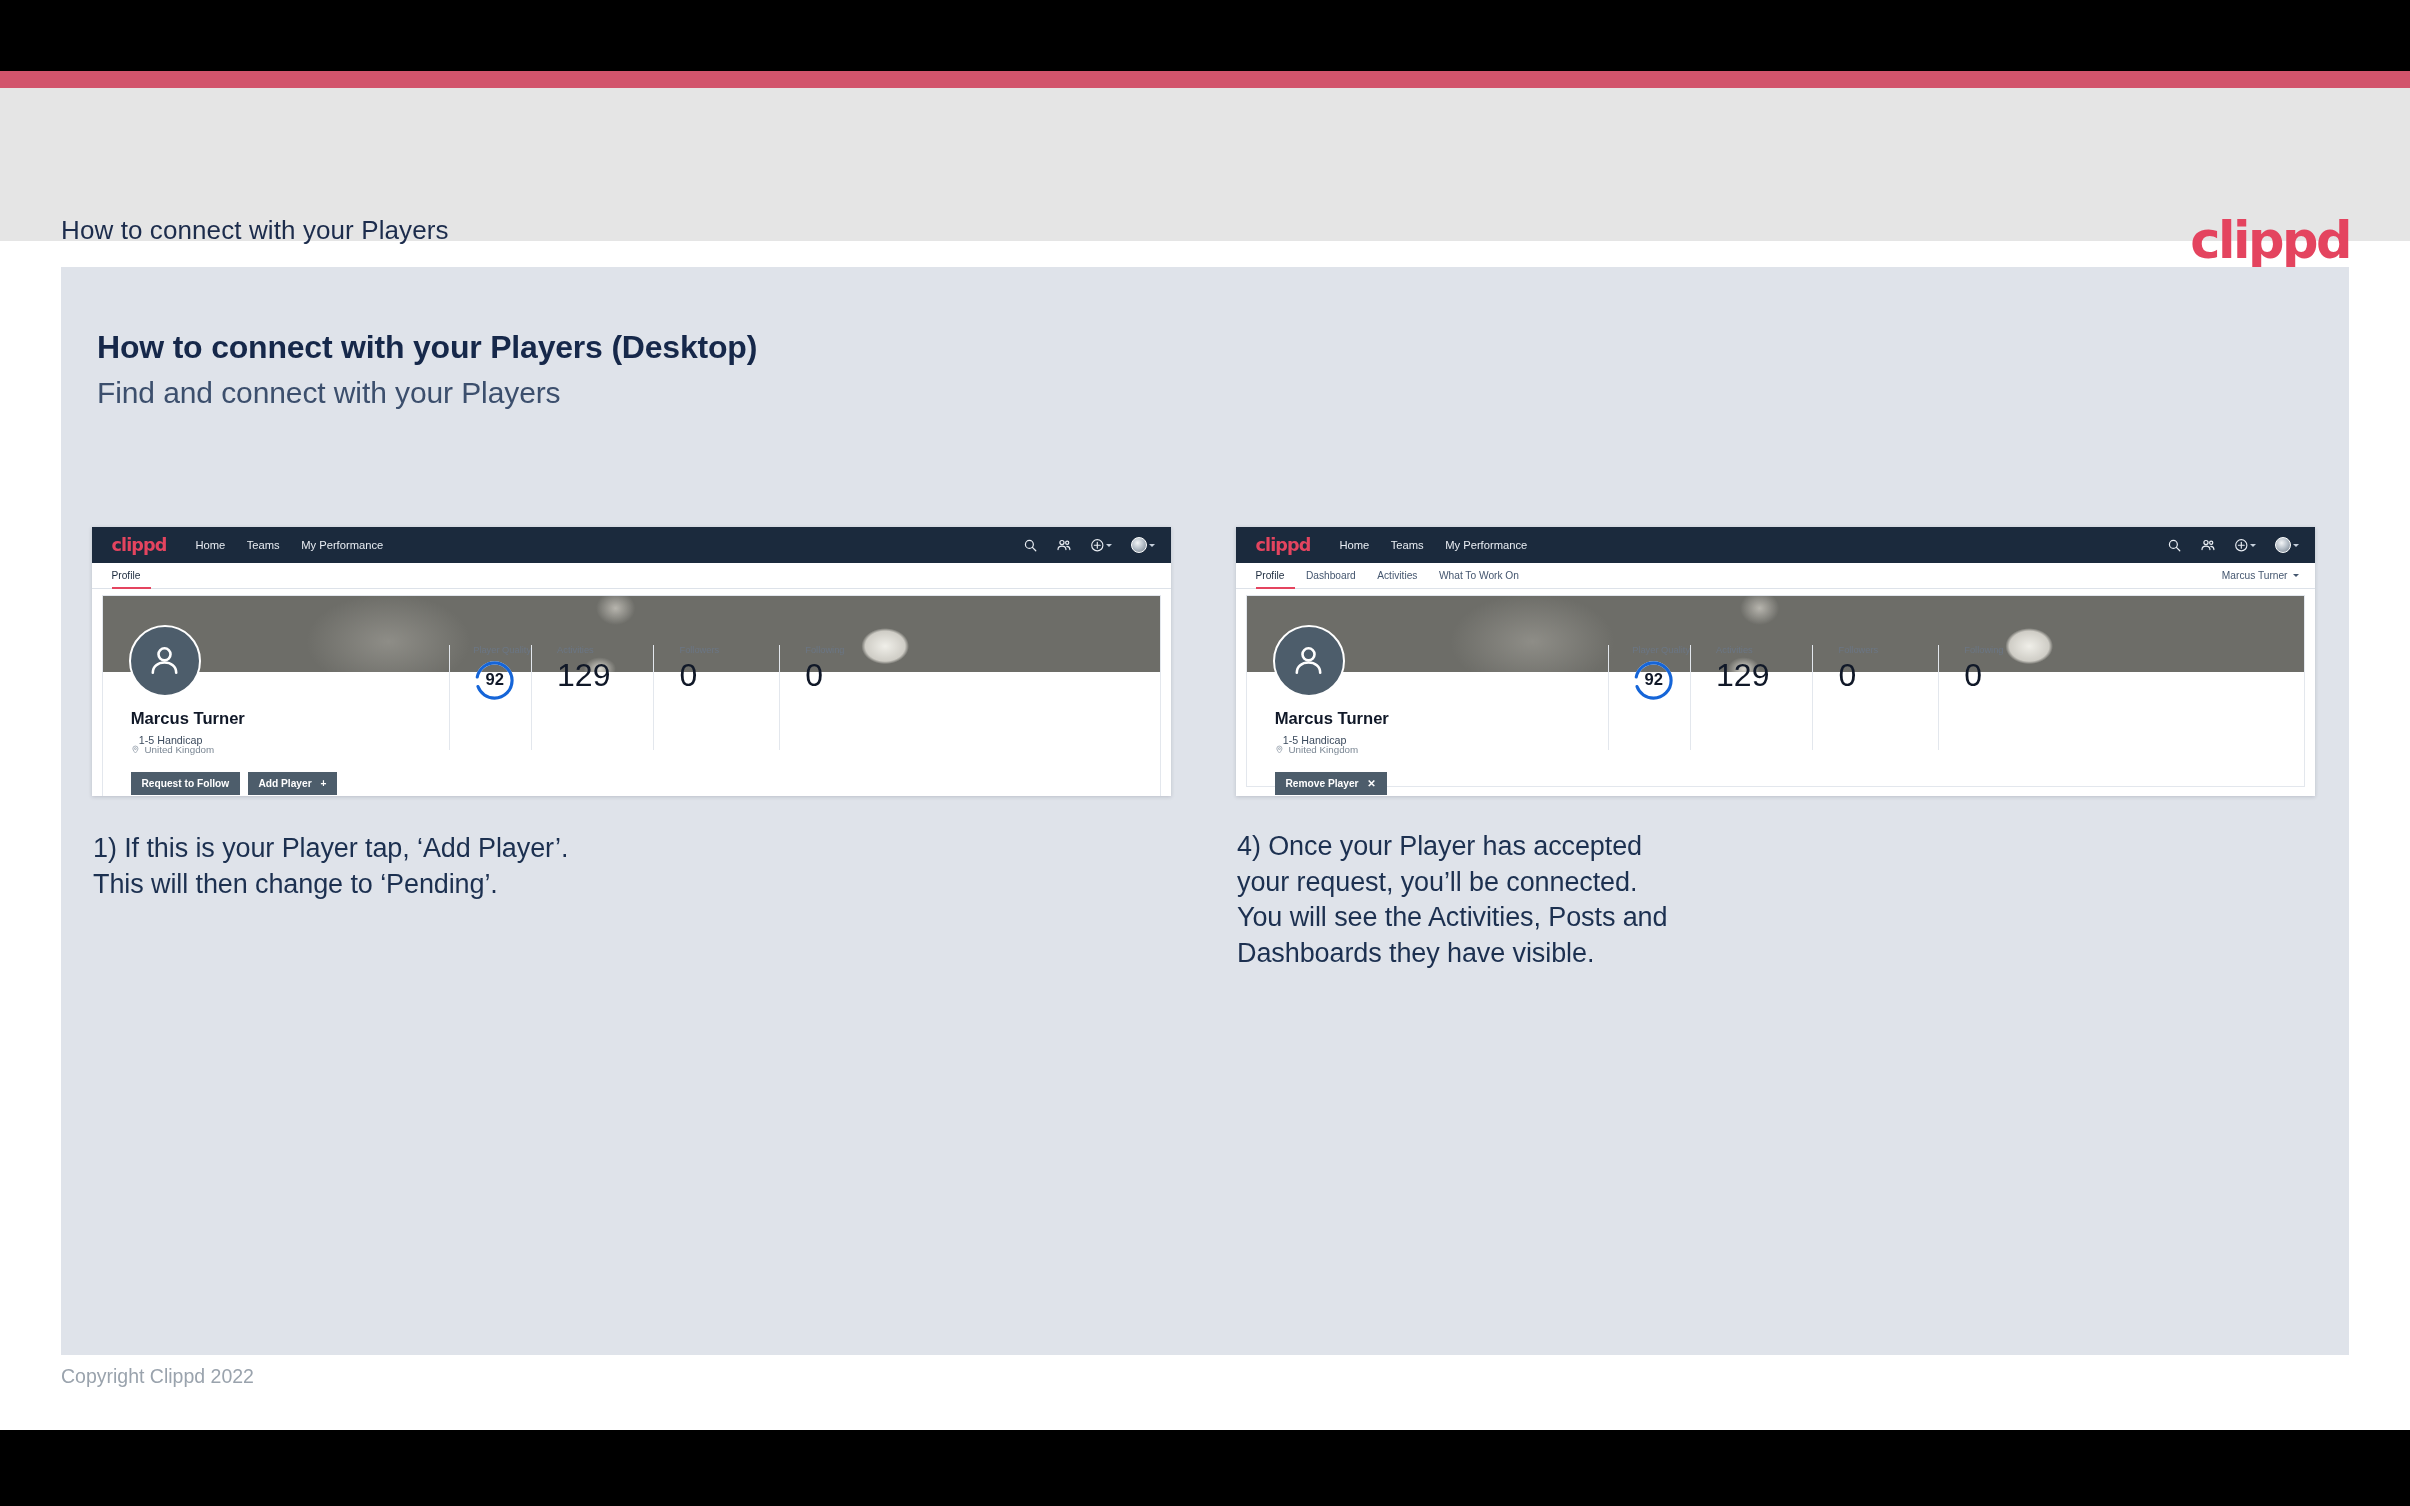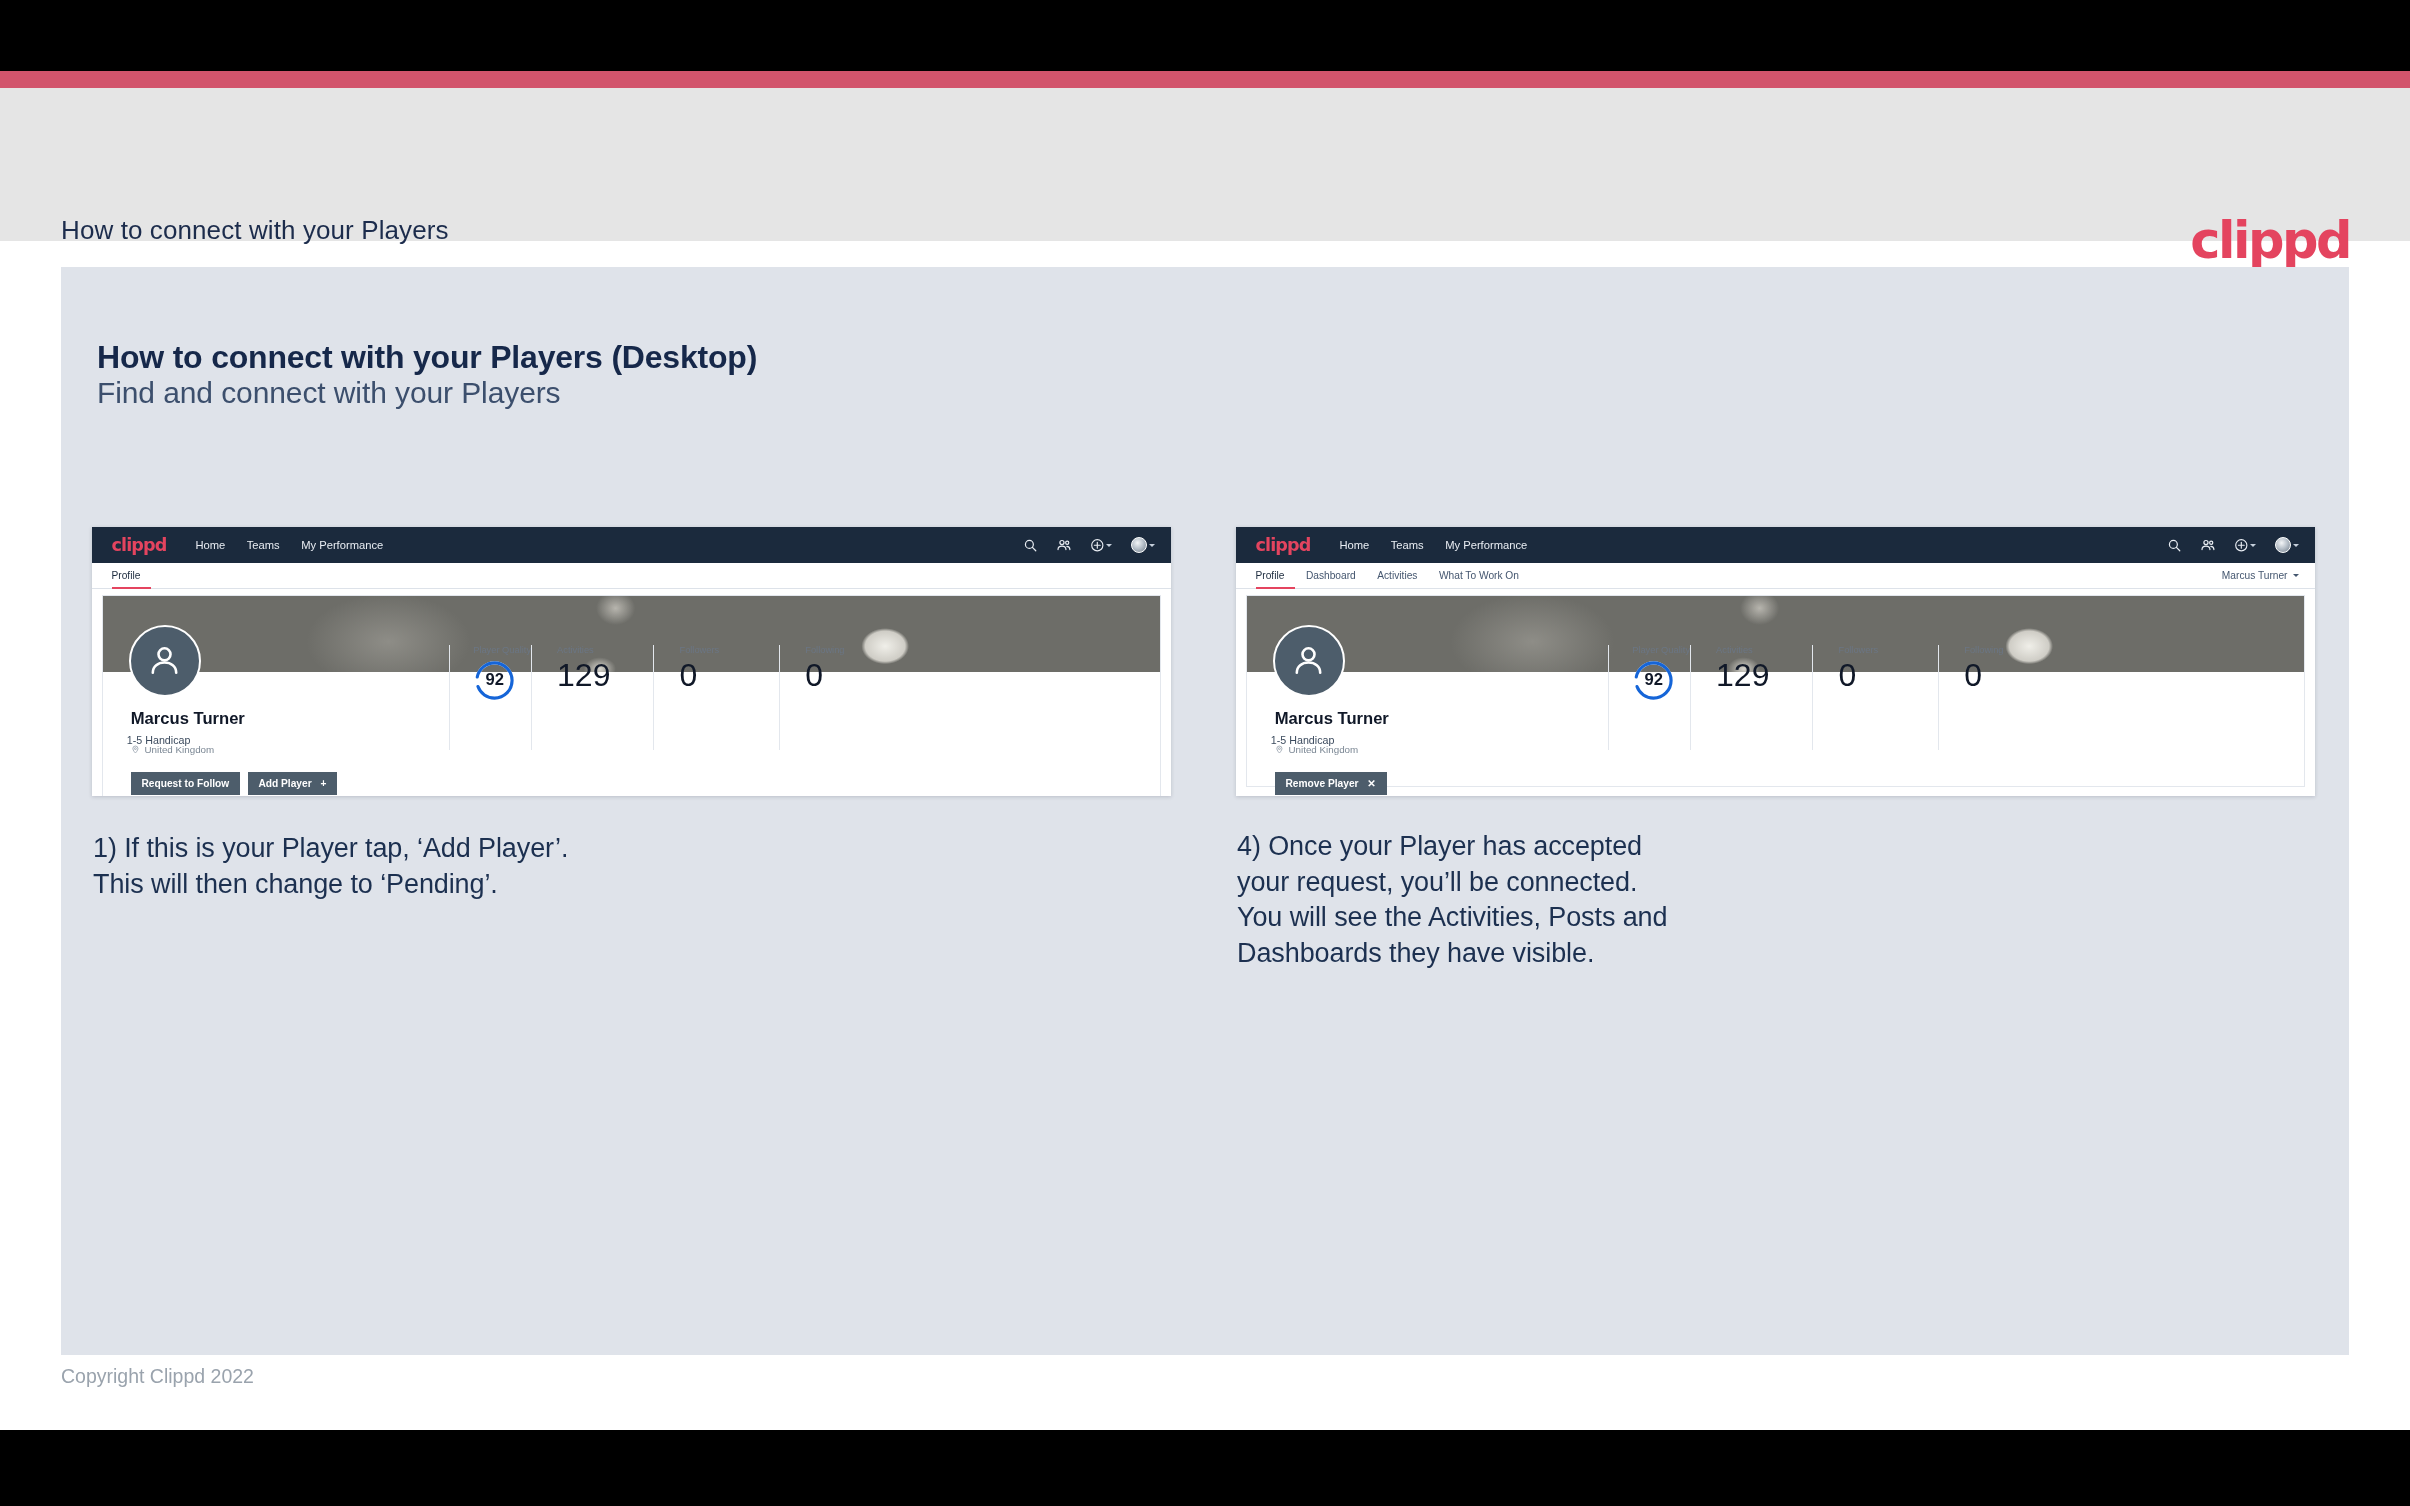--- a/index.html
+++ b/index.html
@@ -28,21 +28,21 @@
     letter-spacing: -2.5px; line-height: 1; font-family: "DejaVu Sans", sans-serif;
   }
   .header-rule { position: absolute; left: 61px; top: 237px; width: 2288px; height: 2px; background: #d2546c; }
 
   
   .slide-body {
     position: absolute; left: 61px; top: 267px;
     width: 2288px; height: 1088px; background: #dfe3ea;
   }
   .slide-title {
-    position: absolute; left: 36px; top: 72px;
+    position: absolute; left: 36px; top: 62px;
     font-size: 32px; font-weight: 700; color: #16284a; letter-spacing: -0.2px;
   }
   .slide-subtitle {
     position: absolute; left: 36px; top: 109px;
     font-size: 30px; font-weight: 400; color: #3c4f6d; letter-spacing: -0.1px;
   }
 
   
   .shot {
     position: absolute; top: 260px; height: 269px;
@@ -100,21 +100,21 @@
       radial-gradient(ellipse 88px 88px at 8% 50%, #2f322e 0%, #4a4c46 80%),
       radial-gradient(ellipse 78px 78px at 96% 45%, #2b2e2a 0%, #474a44 80%),
       linear-gradient(165deg, #575a54 0%, #42443f 45%, #5b5d57 100%);
   }
   .avatar-lg {
     position: absolute; left: 26px; top: 29px; width: 72px; height: 72px;
     border-radius: 50%; background: #4d5d6b; border: 2.9px solid #fff;
     display: flex; align-items: center; justify-content: center;
   }
   .pname { position: absolute; left: 28px; top: 113px; font-size: 16.6px; font-weight: 700; color: #101828; }
-  .phcap { position: absolute; left: 24px; top: 138px; font-size: 10.7px; color: #3c4b5e; }
+  .phcap { position: absolute; left: 36px; top: 138px; font-size: 10.7px; color: #3c4b5e; }
   .ploc  { position: absolute; left: 28px; top: 148px; font-size: 9.8px; color: #7b8794;
            display: flex; align-items: center; gap: 4.9px; }
   .btnrow { position: absolute; left: 28px; top: 176px; display: flex; gap: 7.8px; }
   .btn-dark {
     background: #4d5d6b; color: #fff; font-size: 10.2px; font-weight: 700;
     padding: 5.9px 10.7px; display: flex; align-items: center; gap: 8.8px; white-space: nowrap;
   }
 
   
   .stats { position: absolute; left: 346px; top: 49px; display: flex; align-items: flex-start; height: 105px; }

